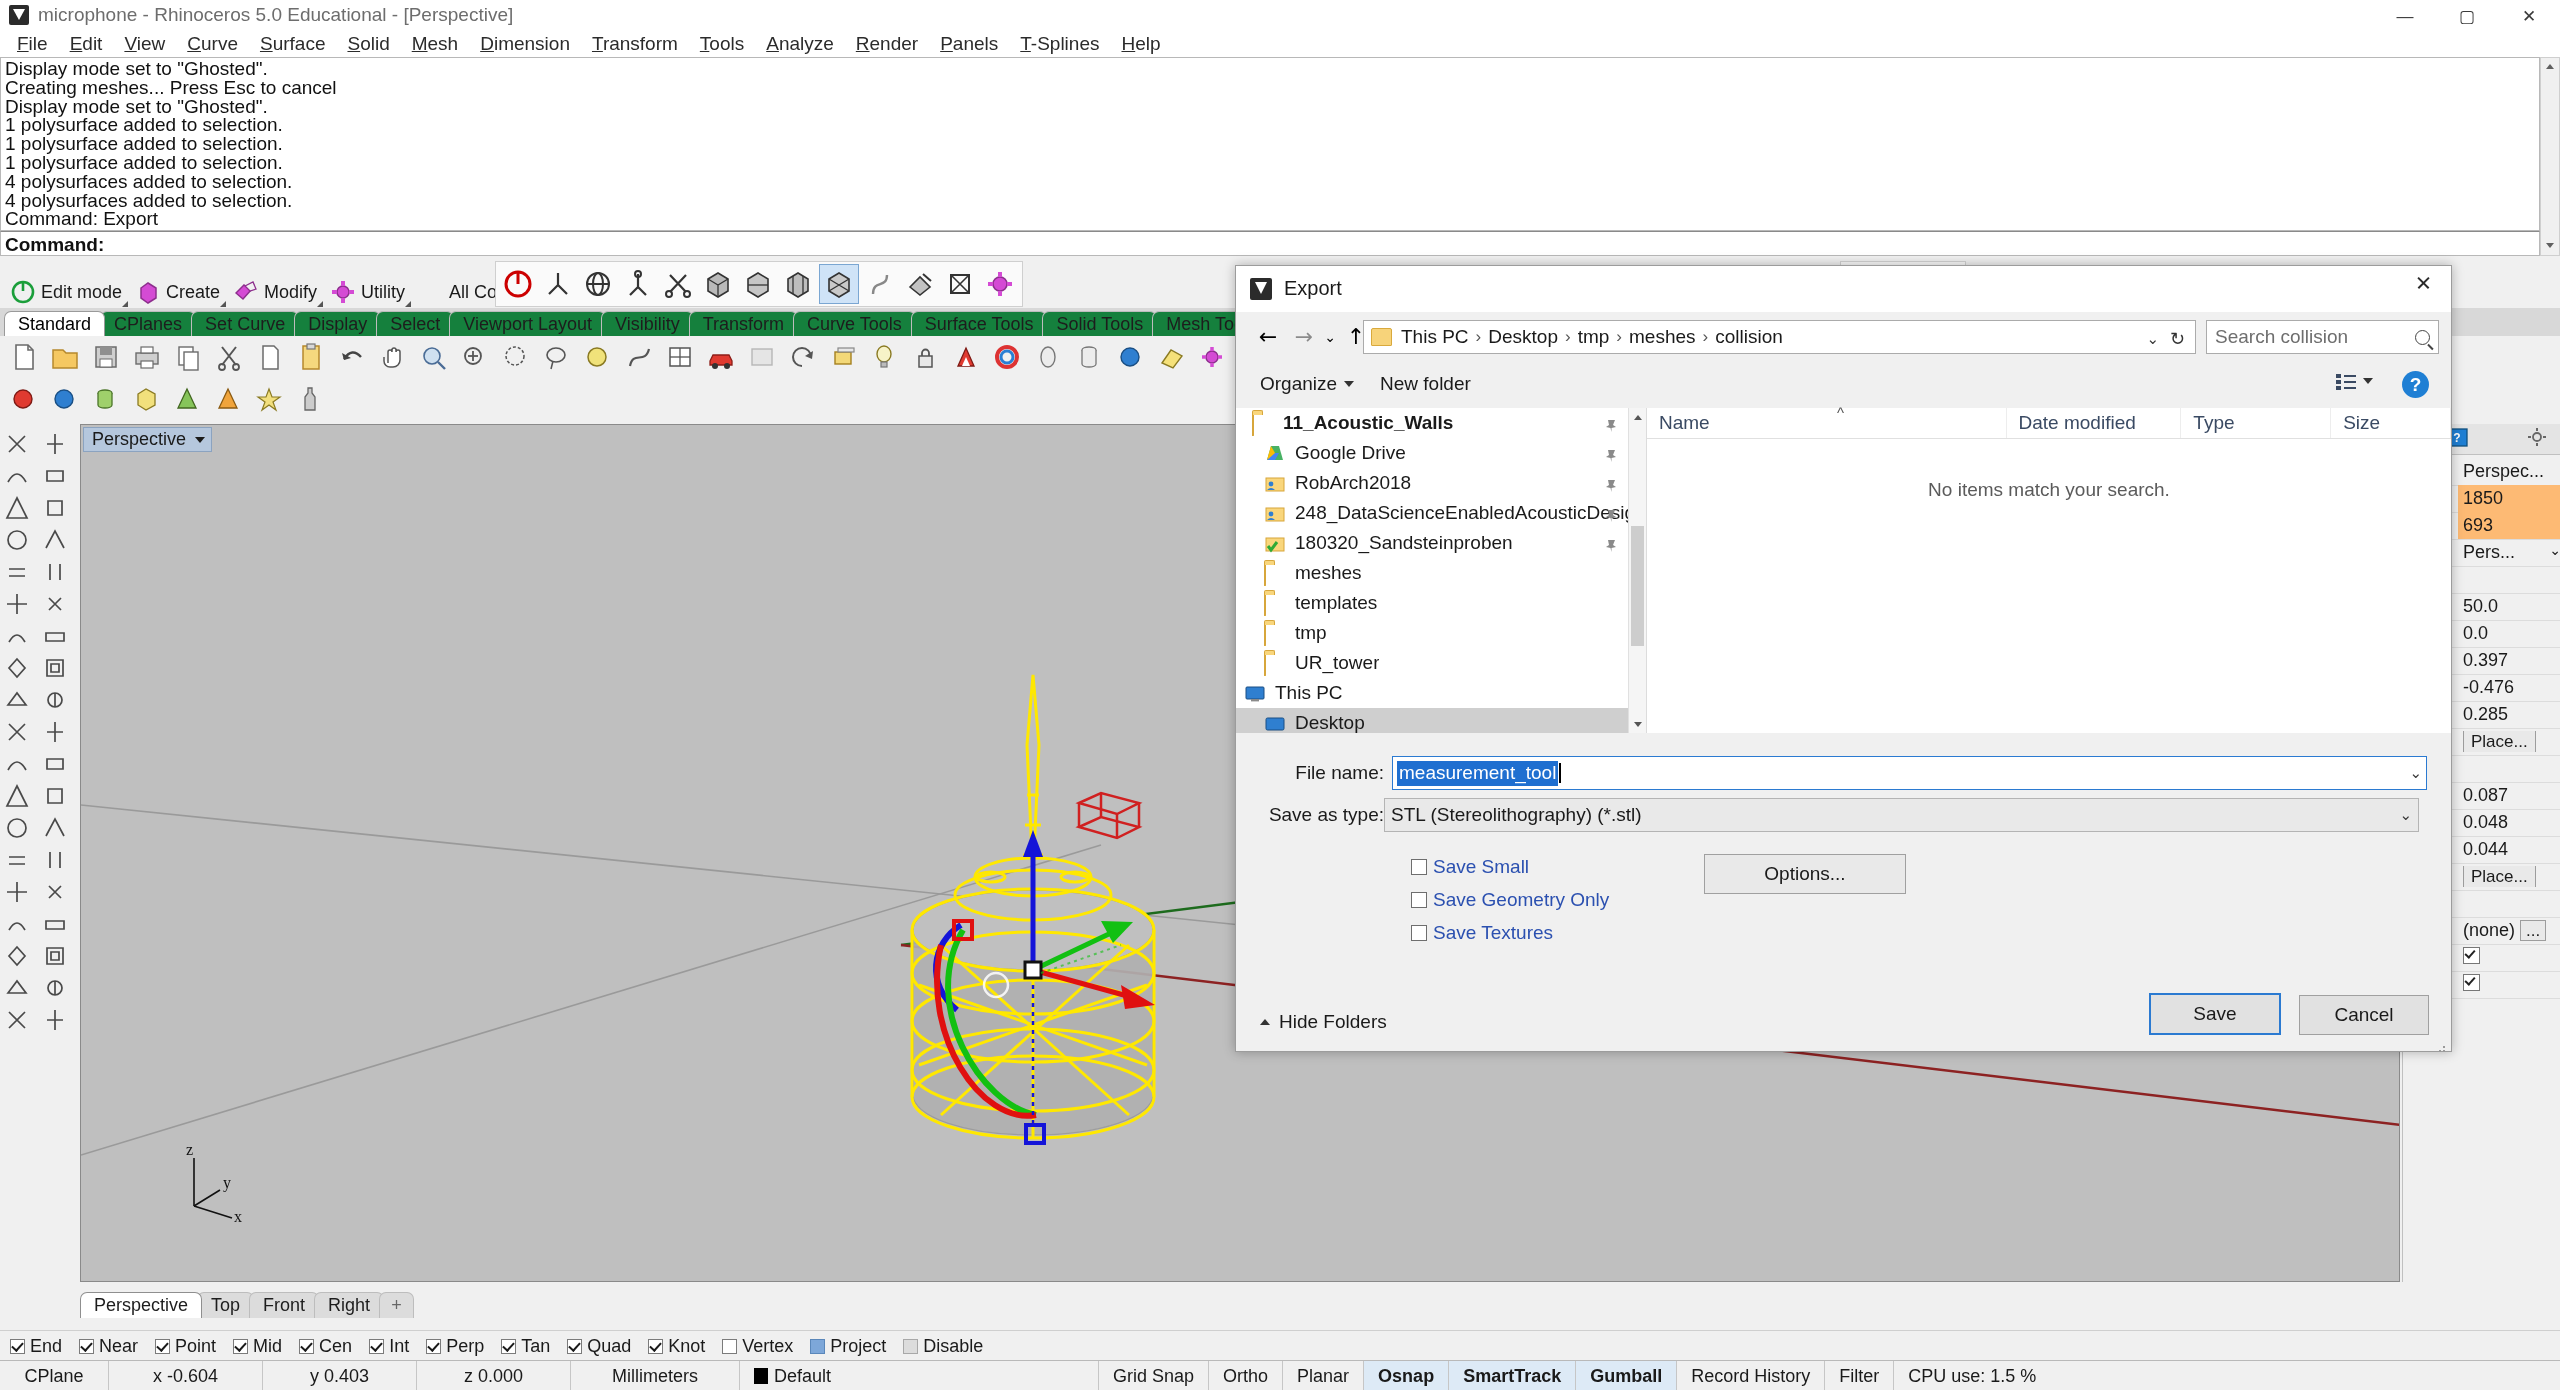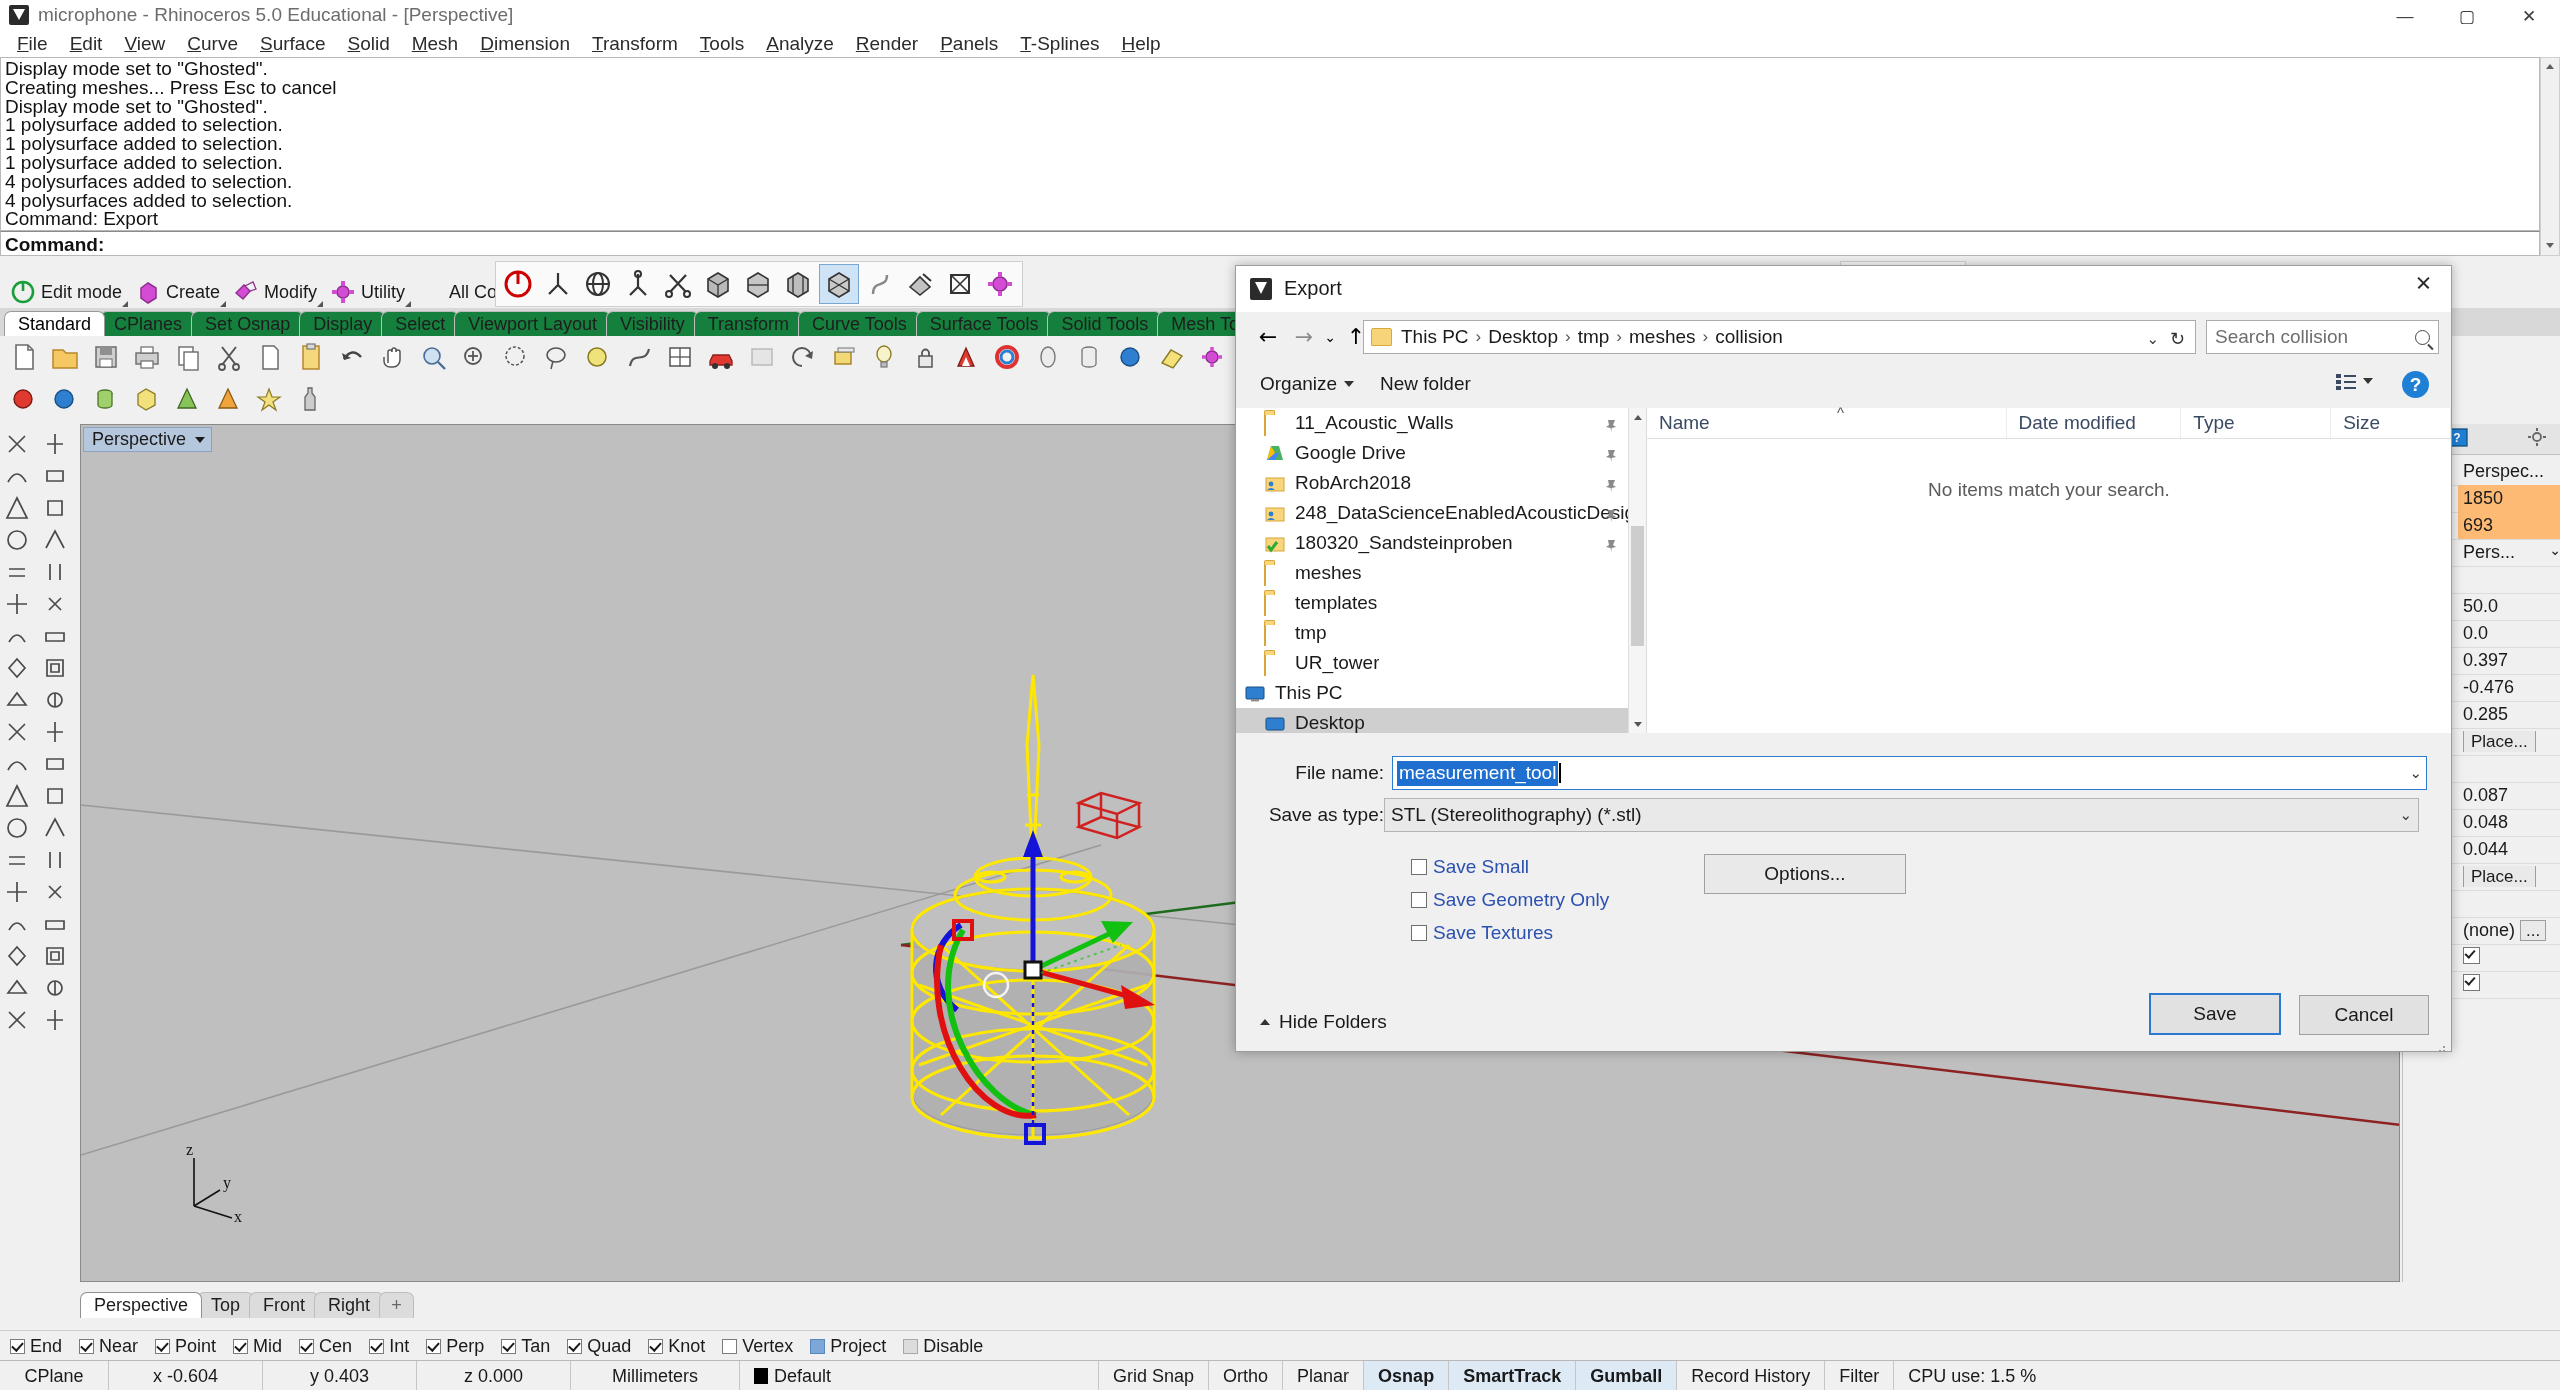--- a/index.html
+++ b/index.html
@@ -417,21 +417,21 @@
           </svg></div>
       <div class="tbtn"><svg width="34" height="34" viewBox="0 0 34 34">
             <path d="M8 24 L17 9 L26 24 Z" fill="#e0e0e0" stroke="#777" stroke-width="1.5"></path>
           </svg></div>
     </div>
   </div>
 
   <div class="tabstrip" id="toolbartabs">
       <div class="ttab active">Standard</div>
       <div class="ttab">CPlanes</div>
-      <div class="ttab">Set Osnap</div>
+      <div class="ttab">Set Curve</div>
       <div class="ttab">Display</div>
       <div class="ttab">Select</div>
       <div class="ttab">Viewport Layout</div>
       <div class="ttab">Visibility</div>
       <div class="ttab">Transform</div>
       <div class="ttab">Curve Tools</div>
       <div class="ttab">Surface Tools</div>
       <div class="ttab">Solid Tools</div>
       <div class="ttab">Mesh Tools</div>
       <div class="ttab">Render Tools</div>
@@ -1054,21 +1054,21 @@
               <rect x="0" y="12" width="5" height="4" fill="#3a4a63"></rect>
               <rect x="8" y="13" width="12" height="2" fill="#3a4a63"></rect>
             </svg>
         </span>
         <span class="dncaret"></span>
       </div>
       <div class="helpbtn">?</div>
     </div>
 
     <div class="navpane" id="placeslist">
-        <div class="navitem" style="padding-left: 28px;">
+        <div class="navitem" style="padding-left: 16px; font-weight: bold;">
           <span class="ni"><span class="folderico"></span></span>
           <span class="ntext">11_Acoustic_Walls</span>
           <span class="pin"><svg width="13" height="14" viewBox="0 0 13 14">
               <path d="M3 1 L10 1 L8 6 L11 8 L6.5 9 L6.5 13 L5.5 9 L1 8 L4 6 Z" fill="#8a8a8a"></path>
             </svg></span>
         </div>
         <div class="navitem" style="padding-left: 28px;">
           <span class="ni"><svg width="22" height="19" viewBox="0 0 22 19">
               <path d="M7 2 L15 2 L19 16 L3 16 Z" fill="#34a853" opacity=".9"></path>
               <path d="M3 16 L7 9 L15 9 L11 16 Z" fill="#4285f4"></path>

